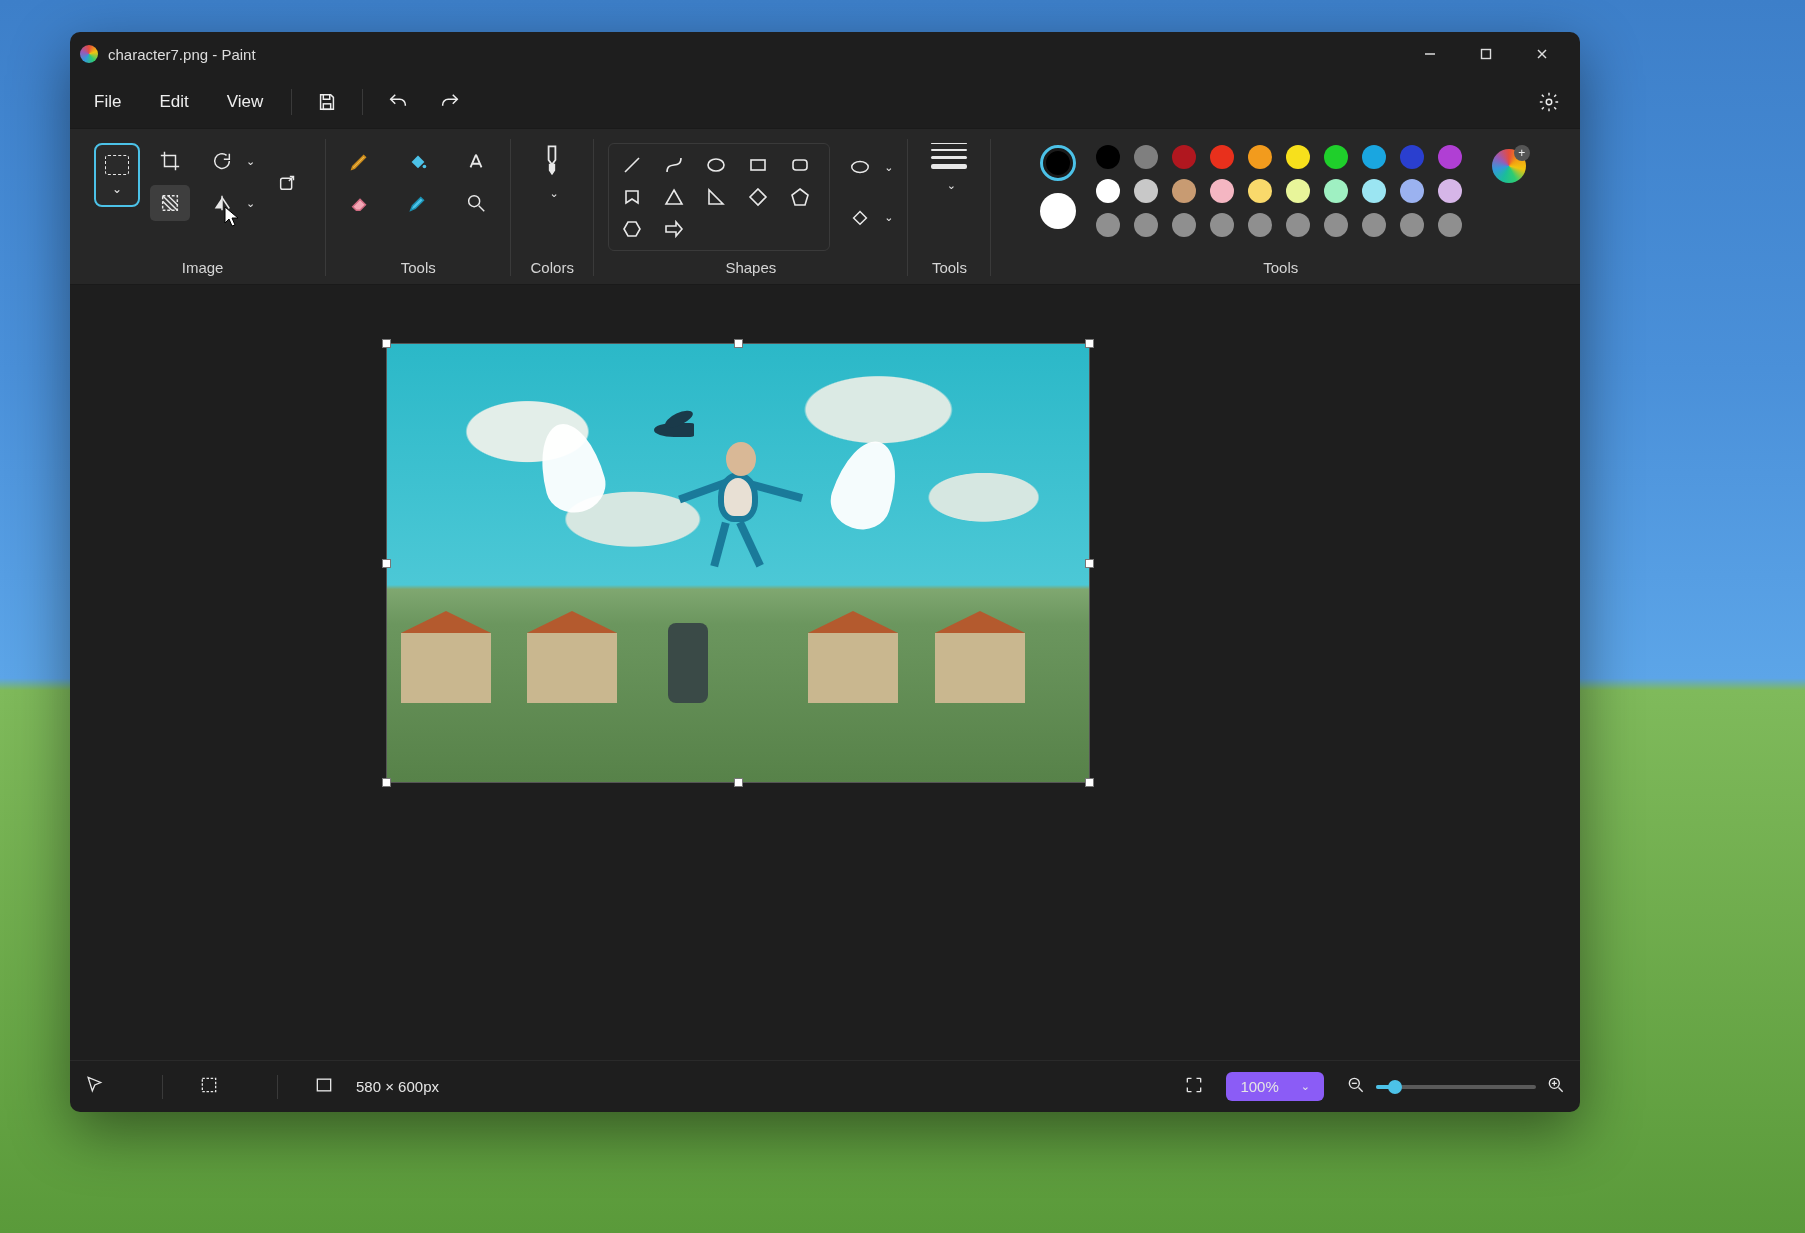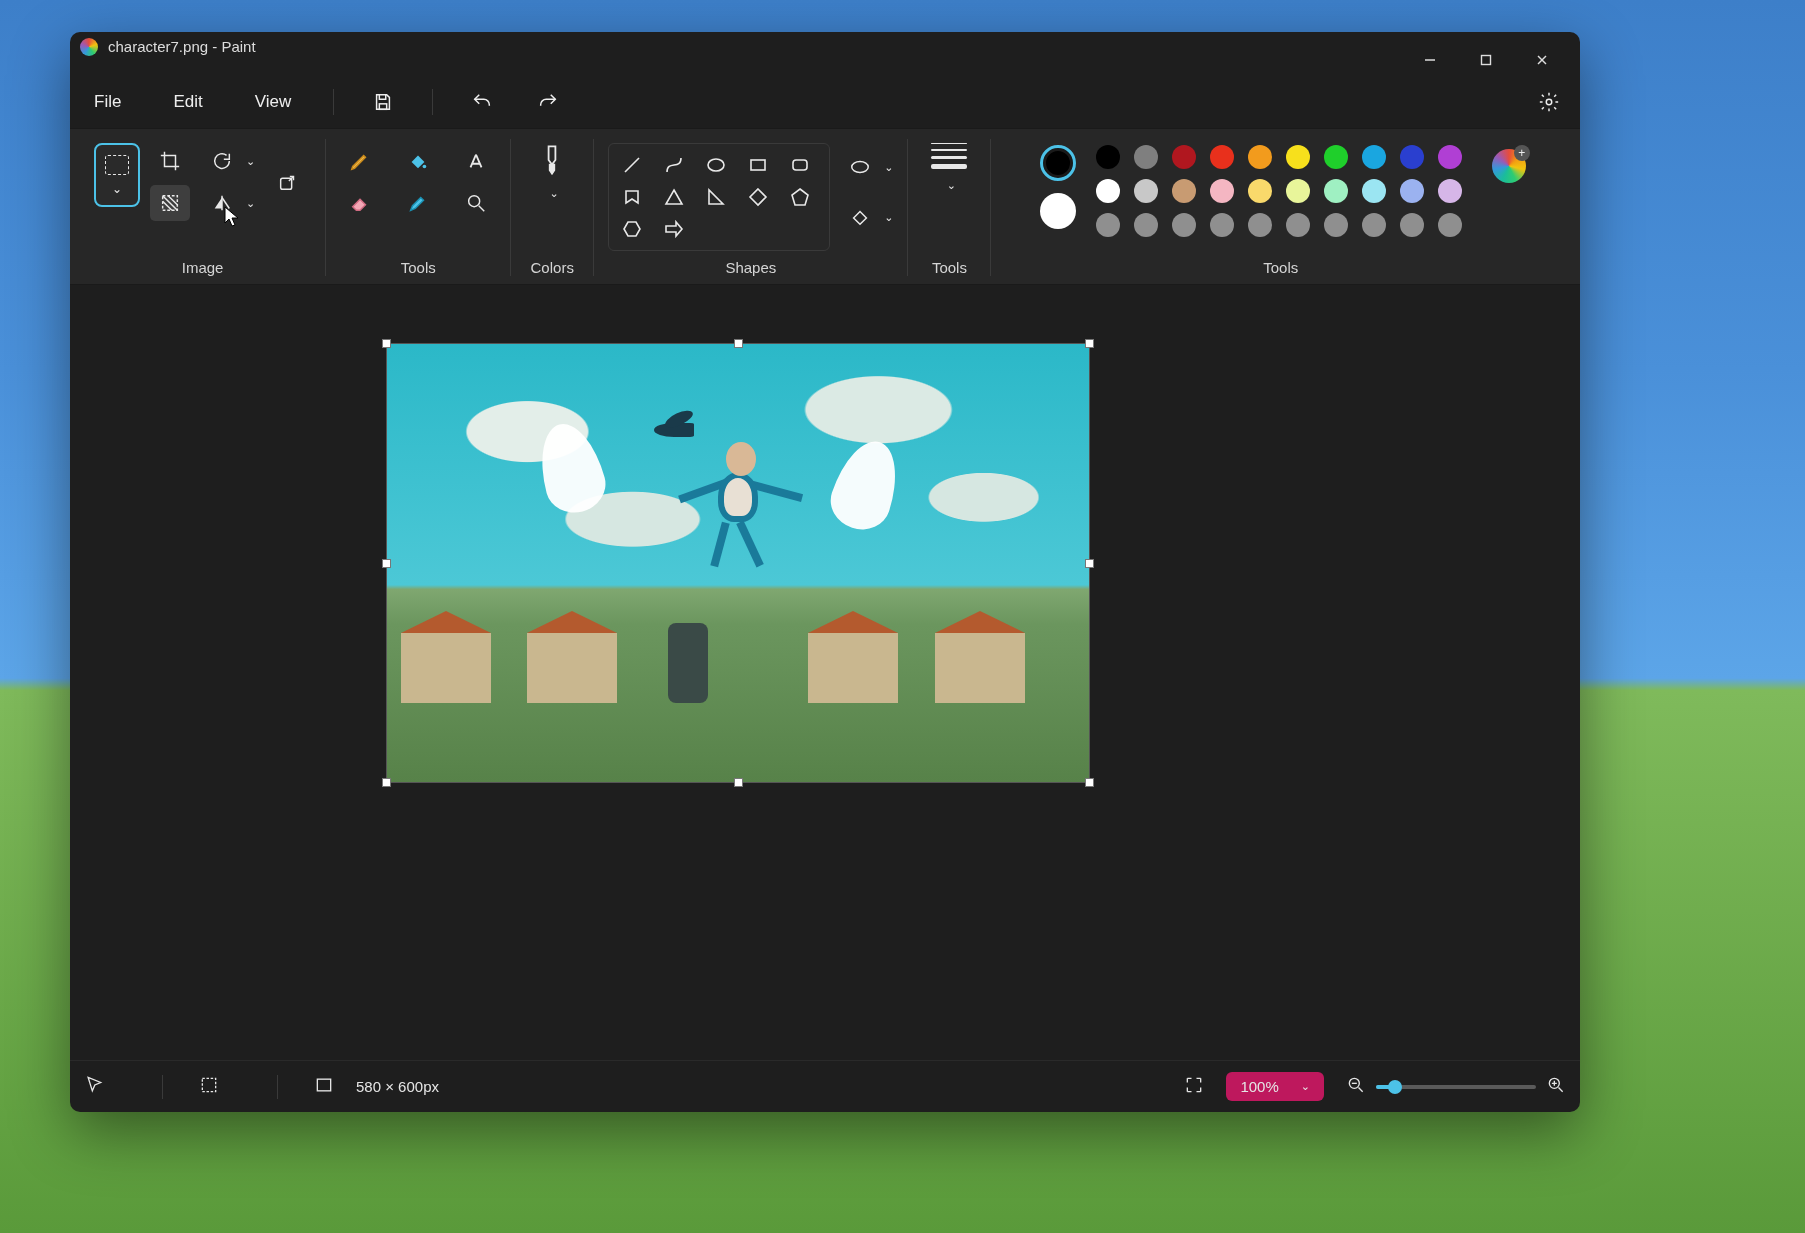--- a/index.html
+++ b/index.html
@@ -28,38 +28,39 @@
     border-radius: 10px;
     box-shadow: 0 20px 60px rgba(0,0,0,0.45);
     display: flex;
     flex-direction: column;
     overflow: hidden;
     z-index: 1;
   }
   .titlebar {
     height: 44px;
     display: flex;
+    align-items: center;
     padding: 6px 10px;
     color: #ddd;
     font-size: 15px;
   }
   .titlebar .icon-app { width:18px; height:18px; border-radius:50%;
      background: conic-gradient(#e74c3c, #f1c40f, #2ecc71, #3498db, #9b59b6, #e74c3c);
      margin-right: 10px;
   }
   .titlebar .title { flex: 0 0 auto; }
   .titlebar .spacer { flex: 1; }
   .win-btn { width: 56px; height: 44px; display:flex; align-items:center; justify-content:center; color:#ddd; }
   .win-btn svg { width:14px; height:14px; }
 
   .menubar {
     height: 52px;
     display:flex;
     align-items:center;
-    gap: 20px;
+    gap: 6px;
     padding: 0 8px;
   }
   .menu-item { color:#eee; font-size:17px; padding: 8px 16px; border-radius:4px; }
   .menu-divider { width:1px; height:26px; background:#3a3a3a; margin: 0 6px; }
   .menu-icon-btn {
     width:46px; height:40px; display:flex; align-items:center; justify-content:center;
     color:#eee; border-radius:4px;
   }
   .menu-icon-btn svg { width:22px; height:22px; stroke:#eee; fill:none; stroke-width:1.6; }
   .menubar .spacer { flex:1; }
@@ -173,21 +174,21 @@
   .h-bl{bottom:-5px;left:-5px;} .h-bm{bottom:-5px;left:calc(50% - 4px);} .h-br{bottom:-5px;right:-5px;}
 
   .statusbar {
     height:52px; display:flex; align-items:center; padding:0 14px;
     color:#e5e5e5; font-size:15px; gap:22px;
     border-top:1px solid #2a2a2a;
   }
   .statusbar .sep { width:1px; height:24px; background:#3a3a3a; margin:0 14px; }
   .statusbar .stretch{flex:1;}
   .status-ico svg{width:20px;height:20px;stroke:#e5e5e5;fill:none;stroke-width:1.6;}
-  .zoom-box { display:flex; align-items:center; background:#be185d; border-radius:6px;
+  .zoom-box { display:flex; align-items:center; background:#8b5cf6; border-radius:6px;
     padding:6px 14px; gap:18px; }
   .zoom-slider{display:flex;align-items:center;gap:10px;}
   .slider-track{width:160px;height:4px;background:#5a5a5a;border-radius:2px;position:relative;}
   .slider-fill{position:absolute;left:0;top:0;height:100%;width:12%;background:#4cc2e8;border-radius:2px;}
   .slider-thumb{position:absolute;left:12%;top:50%;width:14px;height:14px;background:#4cc2e8;border-radius:50%;transform:translate(-50%,-50%);}
 
   .cursor{position:absolute;width:18px;height:22px;z-index:3;}
 </style>
 </head>
 <body>

